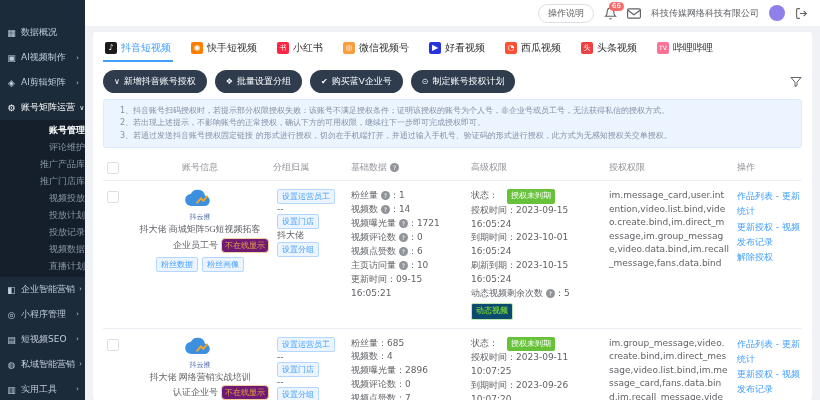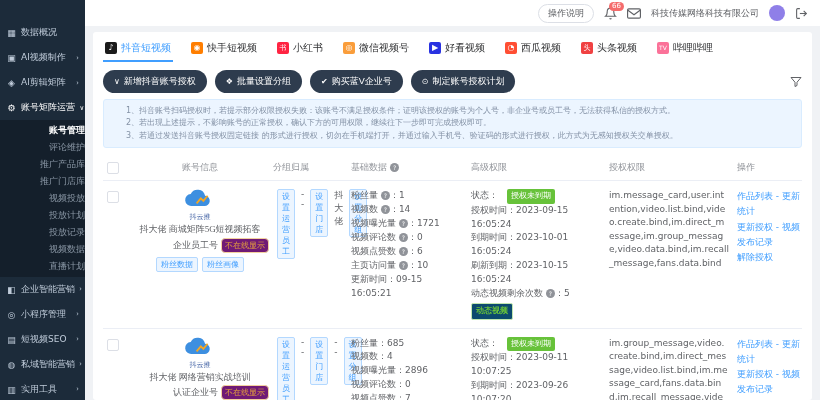--- a/index.html
+++ b/index.html
@@ -34,41 +34,41 @@
   .tab.active { color:#409eff; border-bottom-color:#409eff; }
   .tab-ico { width:12px; height:12px; border-radius:2px; color:#fff; font-size:8px; line-height:12px; text-align:center; flex-shrink:0; }
 
   
   .actions { display:flex; align-items:center; gap:8px; margin:8px 0 6px 0; }
   .dark-btn { background:#2e3c4e; color:#fff; border:none; border-radius:12px; font-size:9px; padding:5px 11px; display:inline-flex; align-items:center; gap:4px; cursor:pointer; white-space:nowrap; }
   .dark-btn .b-ico { font-size:8px; }
   .filter-ico { margin-left:auto; cursor:pointer; color:#606266; }
 
   
-  .notice { background:#ecf5ff; border:1px solid #d9ecff; border-radius:3px; padding:5px 22px; font-size:8px; color:#8492a6; line-height:1.55; margin-bottom:6px; }
+  .notice { background:#ecf5ff; border:1px solid #d9ecff; border-radius:3px; padding:5px 16px; font-size:8px; color:#8492a6; line-height:1.55; margin-bottom:6px; }
 
   
   .tbl-head, .tbl-row { display:grid; grid-template-columns:24px 146px 78px 120px 138px 128px 1fr; align-items:start; }
   .tbl-head { padding:6px 0; border-bottom:1px solid #ebeef5; color:#909399; font-size:9px; align-items:center; }
   .tbl-head .th { display:flex; align-items:center; gap:3px; }
   .tbl-row { padding:8px 0; border-bottom:1px solid #ebeef5; }
   .chk { width:12px; height:12px; border:1px solid #dcdfe6; border-radius:2px; background:#fff; margin:2px auto 0 4px; cursor:pointer; }
   .q-ico { display:inline-block; width:9px; height:9px; border-radius:50%; background:#909399; color:#fff; font-size:6px; line-height:9px; text-align:center; vertical-align:middle; }
 
   .acct { text-align:center; padding:0 4px;font-family:Liberation Serif, serif; }
   .acct .brand { font-size:7px; color:#3a5ba0; margin-top:1px; }
   .acct .nm { font-size:9px; color:#606266; margin-top:2px; line-height:1.3; }
   .acct .typ { font-size:9px; margin-top:2px; display:flex; justify-content:flex-end; align-items:center; gap:3px; flex-wrap:wrap; }
   .acct .fns { margin-top:4px; display:flex; justify-content:center; gap:4px; }
   .tag-blue  { color:#409eff; border:1px solid #b3d8ff; background:#ecf5ff; border-radius:2px; padding:1px 4px; font-size:8px; display:inline-block; cursor:pointer; }
   .tag-orange{ color:#e6a23c; border:1px solid #f3d19e; background:#701a75; border-radius:4px; padding:1px 3px; font-size:8px; display:inline-block; }
   .tag-green-solid { background:#67c23a; color:#fff; border-radius:2px; padding:1px 4px; font-size:8px; display:inline-block; }
   .tag-green { color:#67c23a; border:1px solid #c2e7b0; background:#0c4a6e; border-radius:2px; padding:1px 4px; font-size:8px; display:inline-block; cursor:pointer;font-weight:bold; }
 
-  .grp { display:flex; align-items:flex-start; gap:6px; padding-left:4px; font-size:9px; }
+  .grp { display:flex; flex-direction:column; align-items:flex-start; gap:0; padding-left:4px; font-size:9px; }
   .stats { font-size:9px; line-height:1.55; padding-right:6px; }
   .adv { font-size:9px; line-height:1.55; padding-right:6px; }
   .adv .st-line { display:flex; align-items:center; gap:9px;font-family:Liberation Serif, serif; }
   .scope { font-size:9px; line-height:1.5; word-break:break-all; color:#606266; padding-right:8px; }
   .ops a { display:block; color:#409eff; font-size:9px; line-height:1.7; text-decoration:none; cursor:pointer; }
   svg { display:block; }
 </style>
 </head>
 <body>
 

